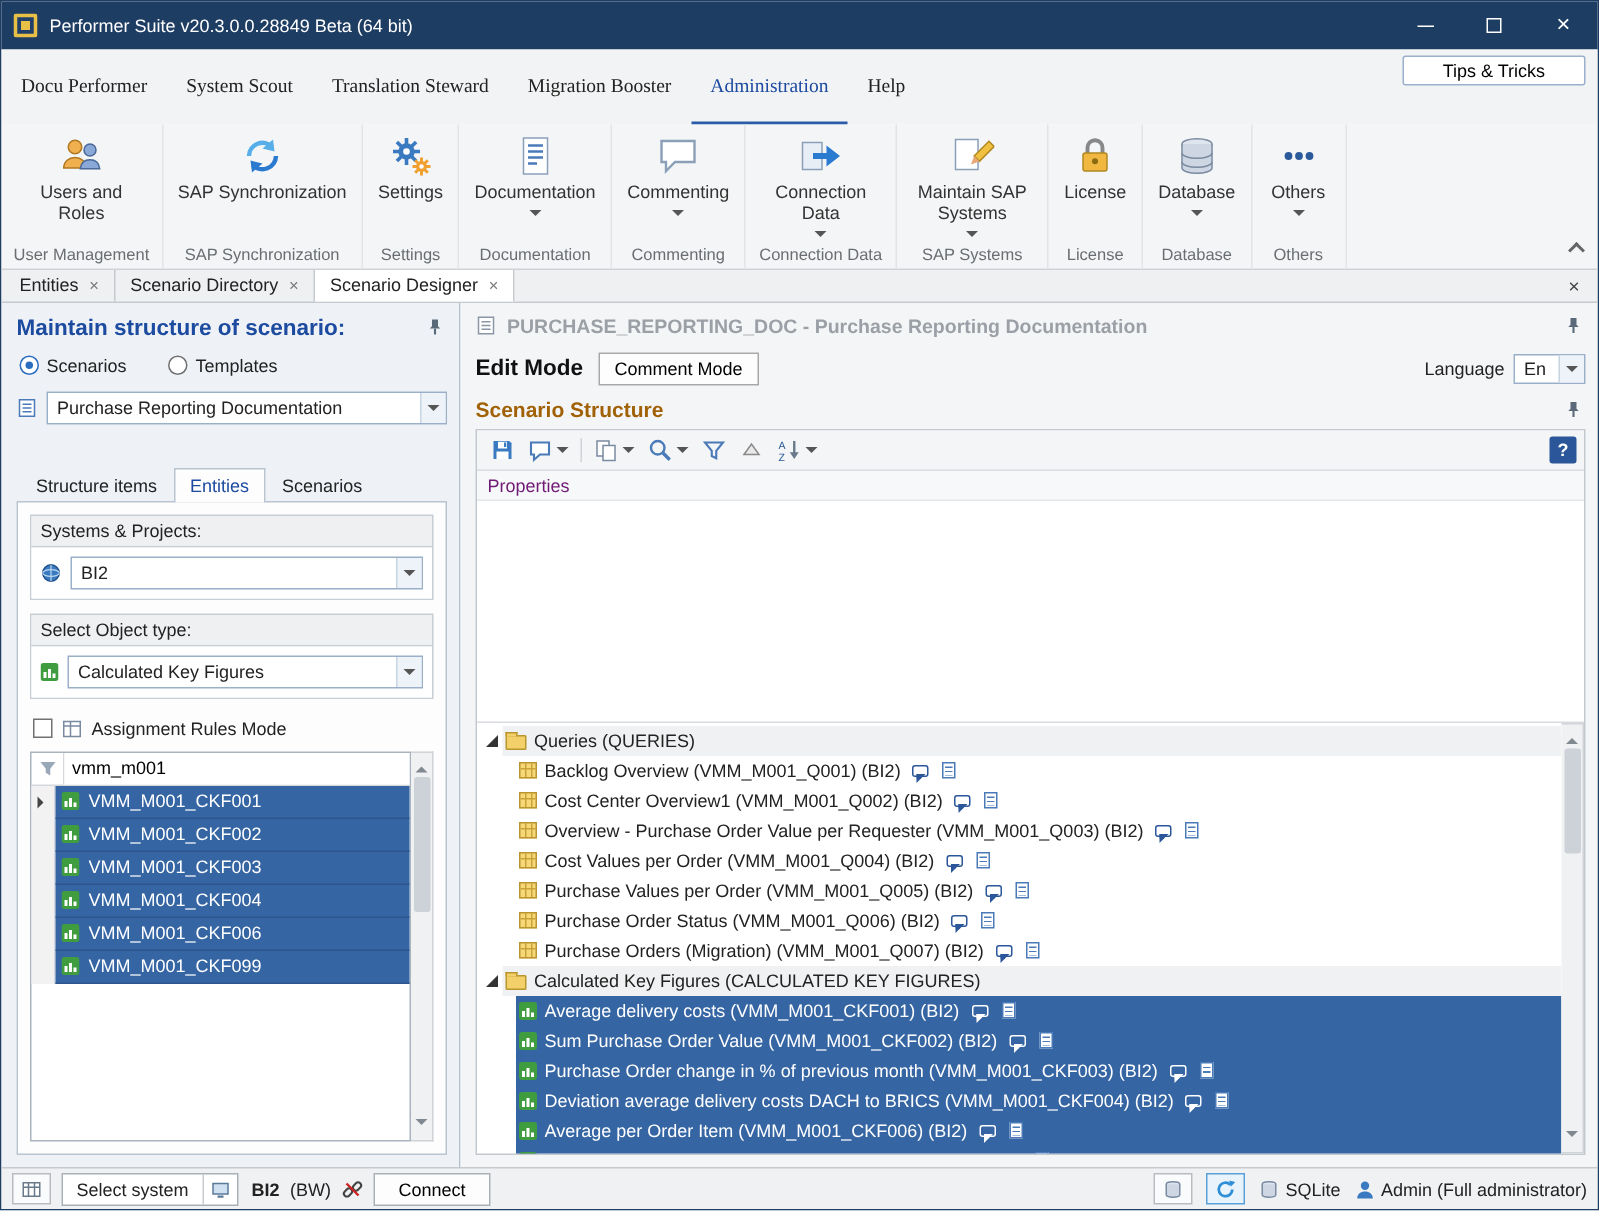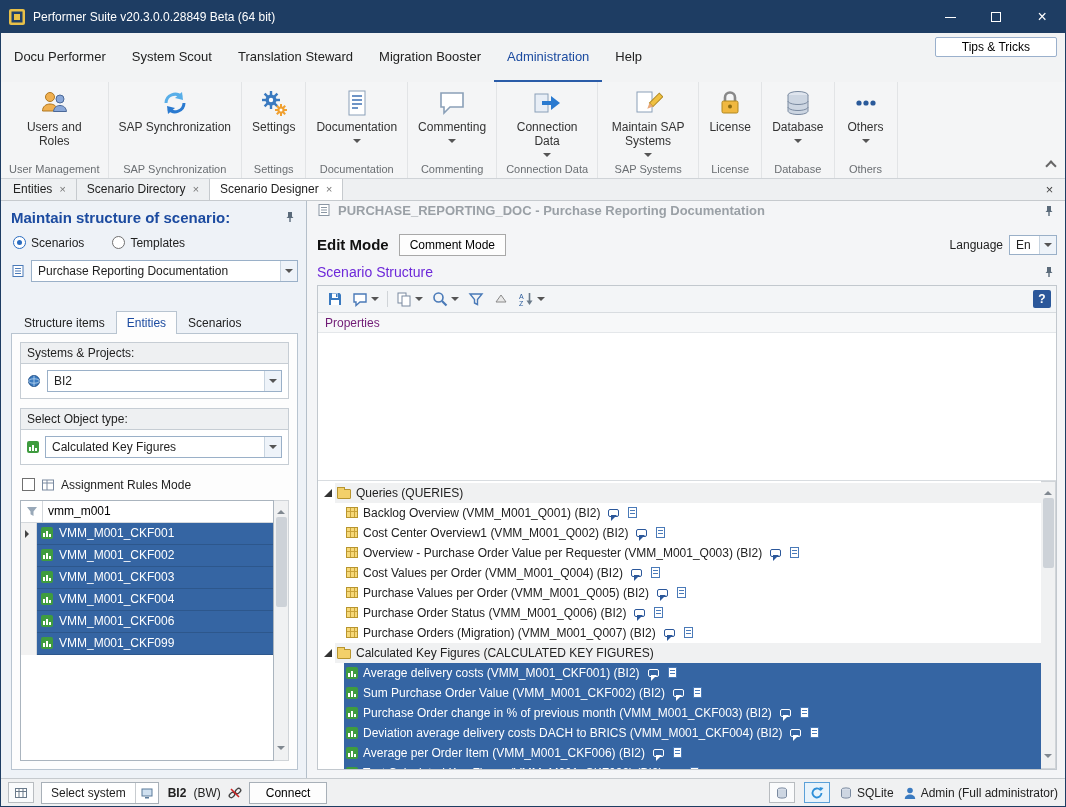--- a/index.html
+++ b/index.html
@@ -12,21 +12,21 @@
   .titlebar { flex:0 0 32px; background:#1e3d63; color:#fff; display:flex; align-items:center; padding-left:8px; }
   .titlebar .title { margin-left:8px; font-size:12px; flex:1; }
   .win-controls { display:flex; height:100%; }
   .wbtn { width:46px; display:flex; align-items:center; justify-content:center; cursor:default; }
   .min-glyph { width:11px; height:1px; background:#fff; display:block; }
   .max-glyph { width:10px; height:10px; border:1px solid #fff; display:block; }
   .x-glyph::before { content:"×"; font-size:16px; color:#fff; }
 
   
   .menubar { flex:0 0 28px; background:#f2f3f4; display:flex; align-items:stretch; position:relative; font-size:13px; }
-  .mitem { display:flex; align-items:center; padding:16px 13px; border-bottom:2px solid transparent; }
+  .mitem { display:flex; align-items:center; padding:16px 13px; border-bottom:2px solid transparent;font-family:Liberation Serif, serif; }
   .mitem.active { color:#1c4ba0; border-bottom:2px solid #2a5ca8; }
   .tips { position:absolute; right:8px; top:4px; height:20px; border:1px solid #9ab0cc; background:#fff; font-size:12px; padding:0 26px; border-radius:2px; font-family:inherit; }
 
   
   .ribbon { flex:0 0 96px; background:#f4f5f6; border-bottom:1px solid #cfd3d7; display:flex; position:relative; }
   .rgroup { display:flex; flex-direction:column; border-right:1px solid #e2e4e6; padding-top:4px; }
   .rbtns { flex:1; display:flex; align-items:flex-start; justify-content:center; }
   .rbtn { display:flex; flex-direction:column; align-items:center; padding:2px 10px 0; min-width:62px; }
   .ricon { width:30px; height:30px; margin-bottom:3px; }
   .rlabel { font-size:12px; color:#333; text-align:center; line-height:1.15; white-space:nowrap; }
@@ -84,29 +84,29 @@
 
   
   .vscroll { width:15px; background:#f0f1f2; border:1px solid #d0d4d8; border-left:none; display:flex; flex-direction:column; align-items:center; }
   .sarrow { width:0; height:0; border:4px solid transparent; margin:5px 0 3px; }
   .sarrow.up { border-bottom-color:#808890; }
   .sarrow.down { border-top-color:#808890; margin-top:auto; margin-bottom:6px; }
   .sthumb { width:11px; height:90px; background:#cdd2d8; border-radius:2px; }
 
   
   .right-panel { flex:1; min-width:0; background:#f4f5f7; padding:2px 8px 8px 10px; display:flex; flex-direction:column; }
-  .doc-header { display:flex; gap:7px; height:27px; color:#9aa0a6; font-weight:bold; font-size:13px; }
+  .doc-header { display:flex; align-items:center; gap:7px; height:27px; color:#9aa0a6; font-weight:bold; font-size:13px; }
   .doc-header .pinbtn { margin-left:auto; }
   .edit-row { display:flex; align-items:center; gap:10px; height:30px; }
   .edit-mode { font-size:15px; font-weight:bold; color:#111; }
   .btn-plain { border:1px solid #a8a8a8; background:#fdfdfd; padding:3px 10px; font-size:12px; font-family:inherit; }
   .lang-group { margin-left:auto; display:flex; align-items:center; gap:6px; }
   .lang-combo { width:48px; height:20px; background:#fff; border:1px solid #9ab0c8; display:flex; align-items:center; }
   .section-head { display:flex; align-items:center; height:25px; }
-  .section-title { color:#6d28d9; font-size:14px; font-weight:normal; flex:1; }
+  .section-title { color:#a16207; font-size:14px; font-weight:bold; flex:1; }
   .content-box { flex:1; border:1px solid #c2c8ce; background:#fff; display:flex; flex-direction:column; min-height:0; }
   .toolbar { display:flex; align-items:center; gap:1px; height:27px; background:#f3f5f7; border-bottom:1px solid #d8dce0; padding:0 5px; }
   .tbtn { display:flex; align-items:center; padding:3px 4px; gap:3px; }
   .tsep { width:1px; height:16px; background:#d0d4d8; margin:0 3px; }
   .help-btn { margin-left:auto; width:18px; height:18px; background:#2b579a; color:#fff; font-weight:bold; display:flex; align-items:center; justify-content:center; border-radius:2px; }
   .help-btn::before { content:"?"; }
   .props-band { height:20px; background:#f7f8f9; border-bottom:1px solid #e4e7ea; padding:3px 7px; color:#701a75; }
   .props-area { height:148px; border-bottom:1px solid #d8dce0; background:#fff; }
   .tree-wrap { flex:1; display:flex; min-height:0; }
   .tree { flex:1; padding-top:2px; min-width:0; overflow:hidden; }

